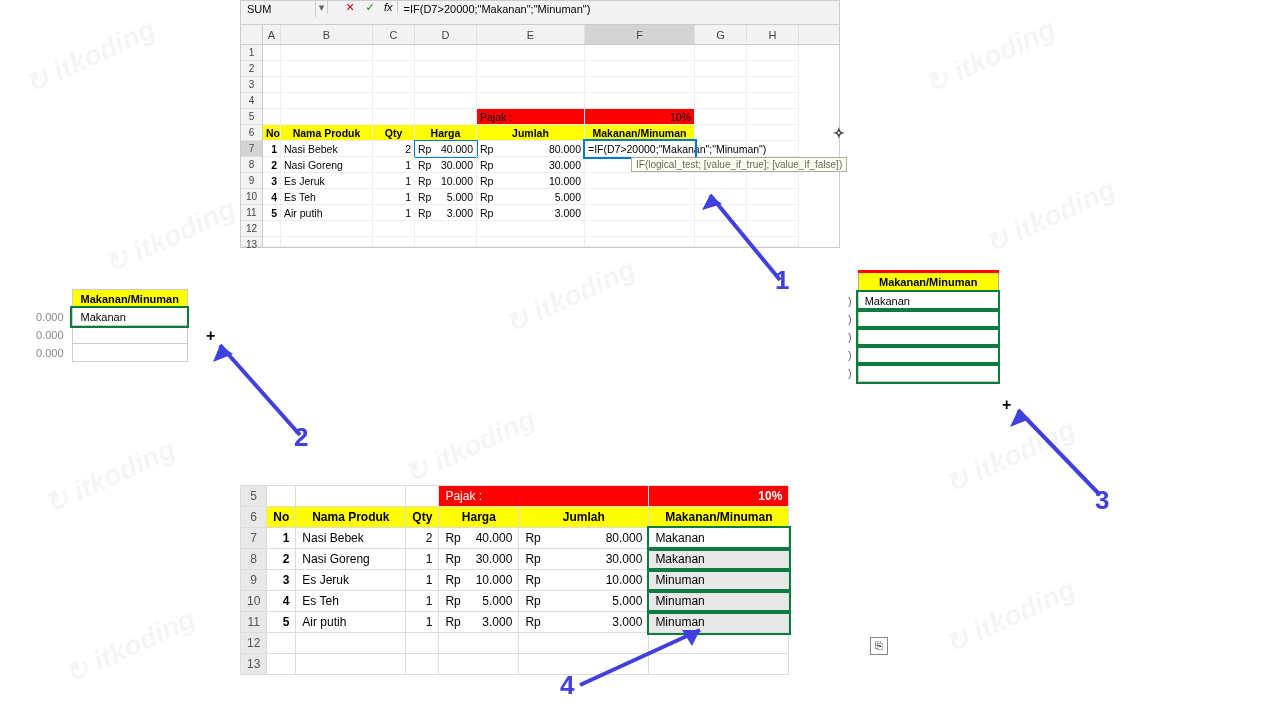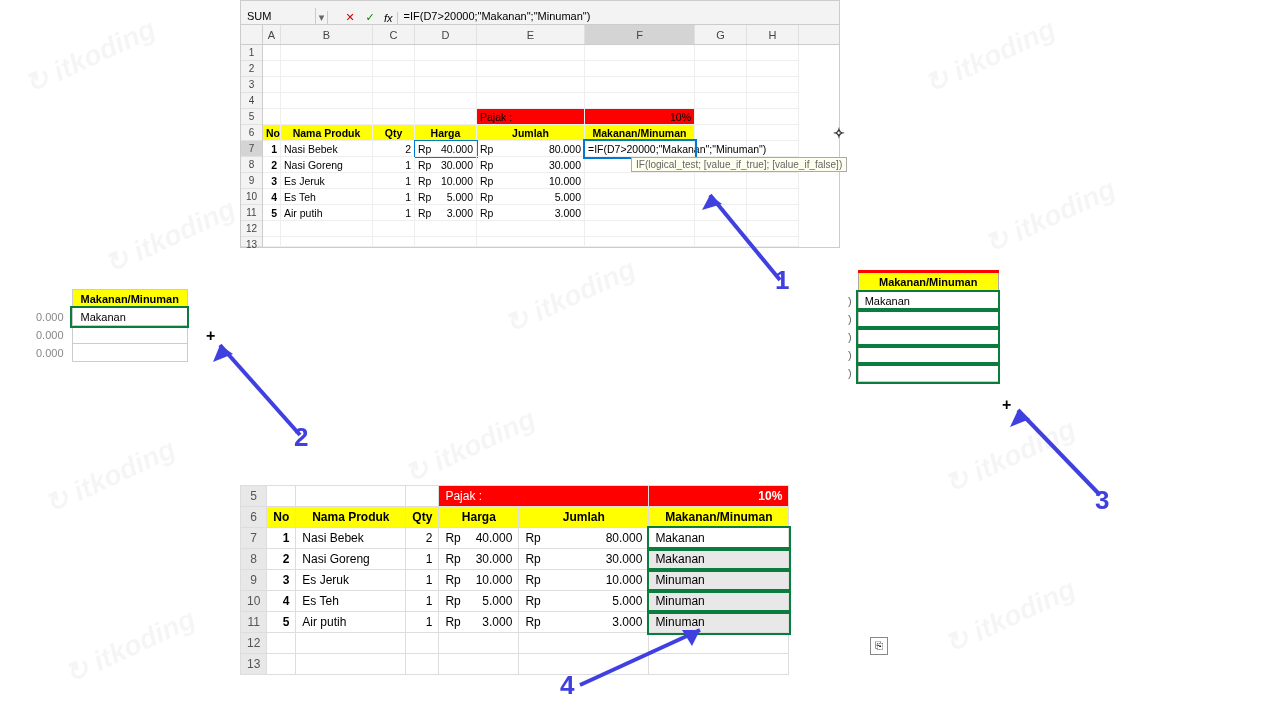--- a/index.html
+++ b/index.html
@@ -2,21 +2,21 @@
 <html><head>
 <meta charset="utf-8">
 <style>
 * { box-sizing: border-box; margin: 0; padding: 0; }
 body { font-family: Arial, sans-serif; font-size: 11px; background: #fff; position: relative; width: 1280px; height: 720px; overflow: hidden; }
 
 .watermark { position: absolute; inset: 0; pointer-events: none; z-index: 0; }
 .wm-text { position: absolute; font-size: 28px; font-weight: bold; color: rgba(0,0,0,0.04); transform: rotate(-25deg); font-style: italic; }
 
 .panel1 { position: absolute; left: 240px; top: 0; width: 600px; background: #fff; border: 1px solid #ccc; z-index: 5; }
-.formula-bar { display: flex; align-items: flex-end; height: 24px; border-bottom: 1px solid #ccc; background: #f3f3f3; }
+.formula-bar { display: flex; align-items: flex-start; height: 24px; border-bottom: 1px solid #ccc; background: #f3f3f3; }
 .name-box { width: 75px; padding: 2px 6px; border-right: 1px solid #ccc; font-size: 11px; }
 .name-dd { width: 12px; text-align: center; color: #666; border-right: 1px solid #ccc; }
 .fb-btn { width: 20px; text-align: center; color: #666; cursor: pointer; }
 .fb-btn.cancel { color: #c00; }
 .fb-btn.confirm { color: #080; }
 .fx { font-style: italic; font-size: 11px; padding: 0 4px; border-right: 1px solid #ccc; }
 .formula-input { flex: 1; padding: 2px 6px; font-size: 11px; }
 
 .col-headers { display: flex; background: #f3f3f3; border-bottom: 1px solid #ccc; height: 20px; }
 .row-hdr-spacer { width: 22px; border-right: 1px solid #ccc; }

